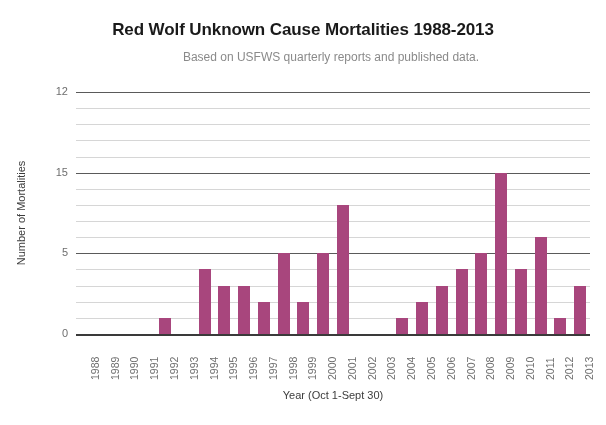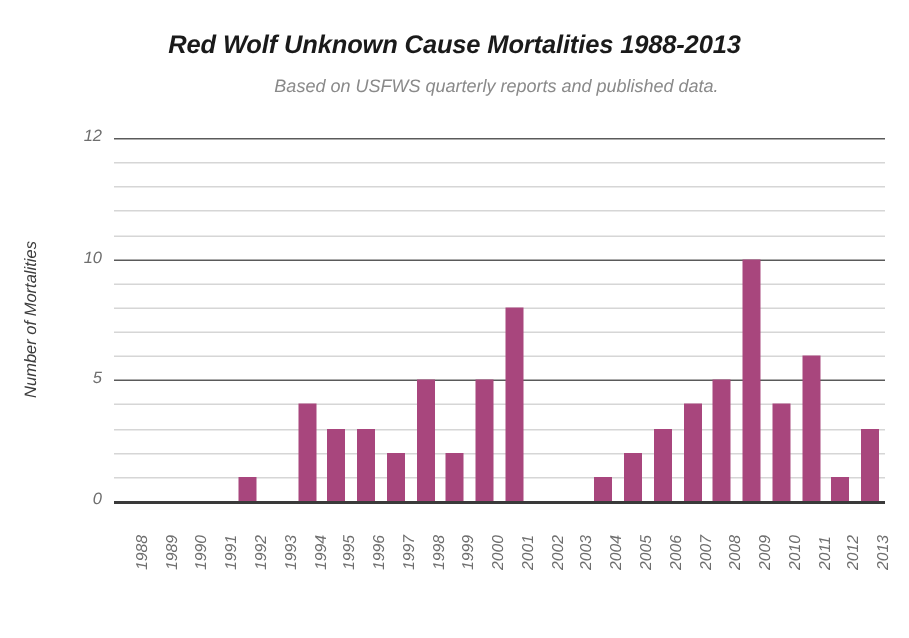--- a/index.html
+++ b/index.html
@@ -13,21 +13,20 @@
     font-family: "Liberation Sans", sans-serif;
     color: #000000;
     overflow: hidden;
   }
 
   #chart-root {
     position: relative;
     width: 502px;
     height: 425px;
     background: #ffffff;
-    font-style: italic;
   }
 
   
   #chart-title {
     position: absolute;
     top: 20px;
     left: 0;
     width: 606px;
     text-align: center;
     font-size: 17px;
@@ -194,21 +193,21 @@
       <div class="bar" style="left: 419.038px; width: 12px; height: 161.333px; background: rgb(168, 70, 125);"></div>
       <div class="bar" style="left: 438.808px; width: 12px; height: 64.5333px; background: rgb(168, 70, 125);"></div>
       <div class="bar" style="left: 458.577px; width: 12px; height: 96.8px; background: rgb(168, 70, 125);"></div>
       <div class="bar" style="left: 478.346px; width: 12px; height: 16.1333px; background: rgb(168, 70, 125);"></div>
       <div class="bar" style="left: 498.115px; width: 12px; height: 48.4px; background: rgb(168, 70, 125);"></div>
     </div>
 
   <div id="y-ticks">
       <div class="y-tick-label" style="top: 236px;">0</div>
       <div class="y-tick-label" style="top: 155px;">5</div>
-      <div class="y-tick-label" style="top: 75px;">10</div>
+      <div class="y-tick-label" style="top: 75px;">15</div>
       <div class="y-tick-label" style="top: -6px;">12</div>
     </div>
 
   <div id="x-ticks">
       <div class="x-tick-label" style="left: 13.8846px; top: 44px;">1988</div>
       <div class="x-tick-label" style="left: 33.6538px; top: 44px;">1989</div>
       <div class="x-tick-label" style="left: 53.4231px; top: 44px;">1990</div>
       <div class="x-tick-label" style="left: 73.1923px; top: 44px;">1991</div>
       <div class="x-tick-label" style="left: 92.9615px; top: 44px;">1992</div>
       <div class="x-tick-label" style="left: 112.731px; top: 44px;">1993</div>
@@ -227,14 +226,15 @@
       <div class="x-tick-label" style="left: 369.731px; top: 44px;">2006</div>
       <div class="x-tick-label" style="left: 389.5px; top: 44px;">2007</div>
       <div class="x-tick-label" style="left: 409.269px; top: 44px;">2008</div>
       <div class="x-tick-label" style="left: 429.038px; top: 44px;">2009</div>
       <div class="x-tick-label" style="left: 448.808px; top: 44px;">2010</div>
       <div class="x-tick-label" style="left: 468.577px; top: 44px;">2011</div>
       <div class="x-tick-label" style="left: 488.346px; top: 44px;">2012</div>
       <div class="x-tick-label" style="left: 508.115px; top: 44px;">2013</div>
     </div>
 
+  <div id="x-axis-title">Year (Oct 1-Sept 30)</div>
 
 </div>
 
 </body></html>

